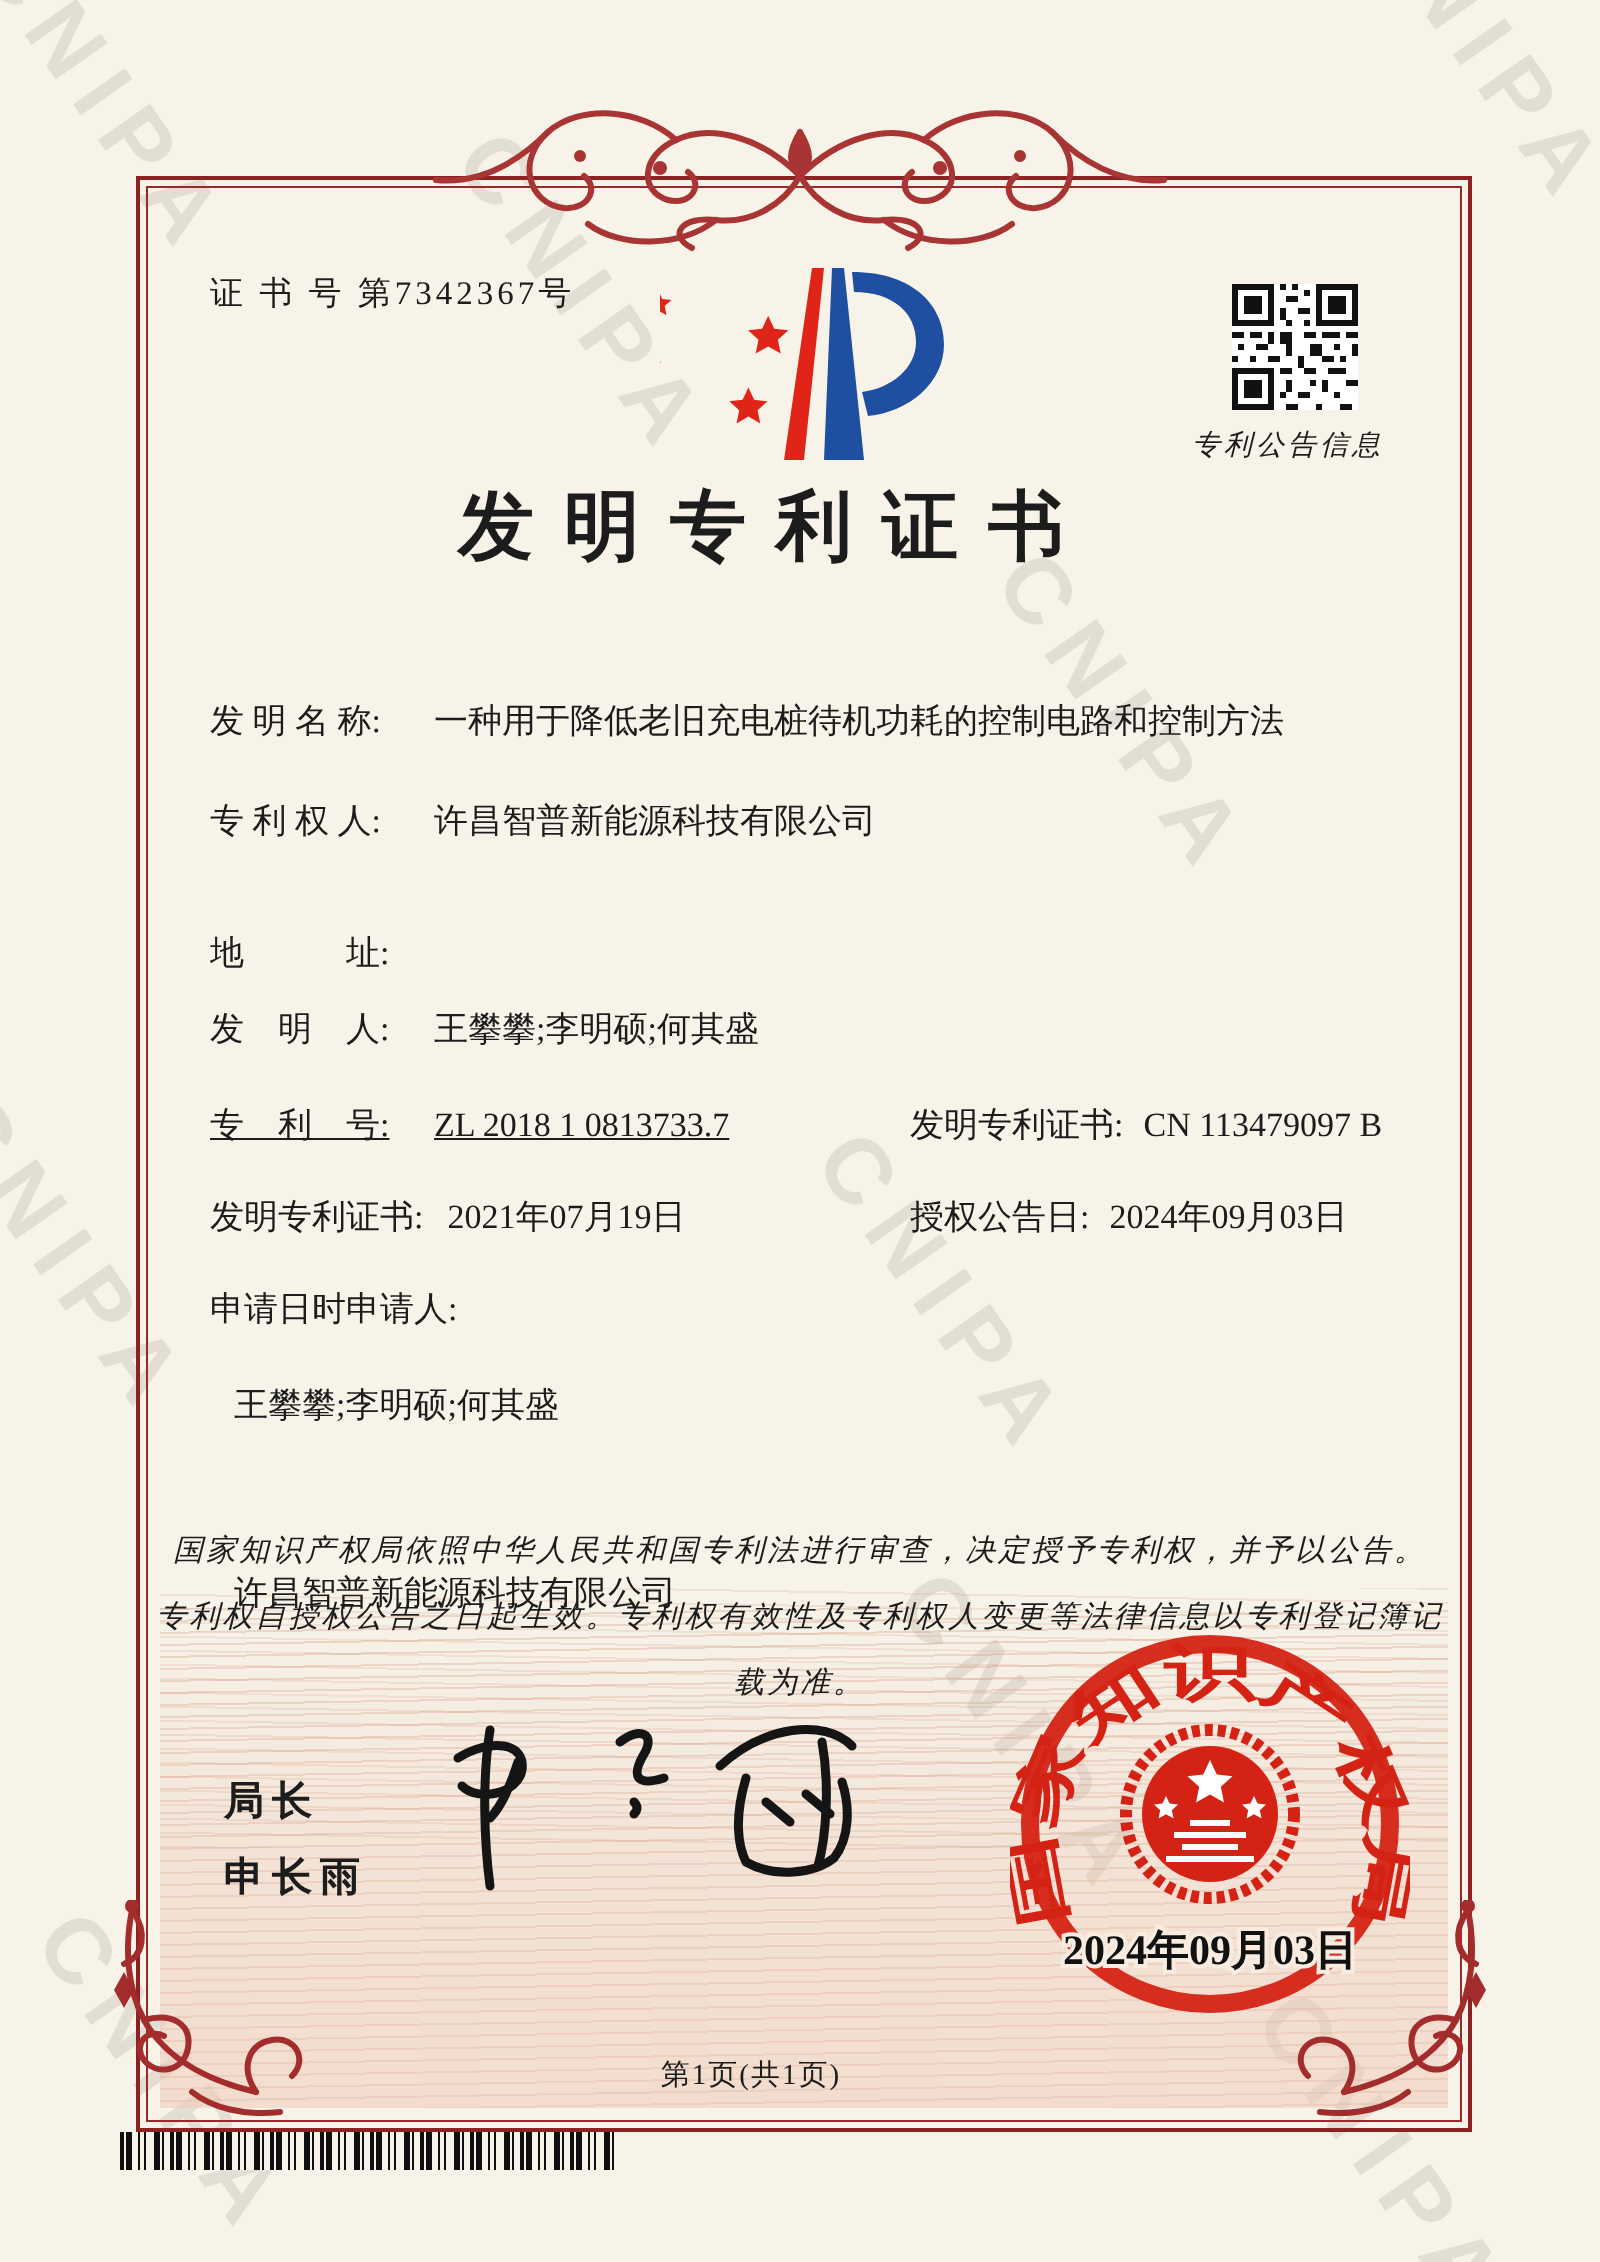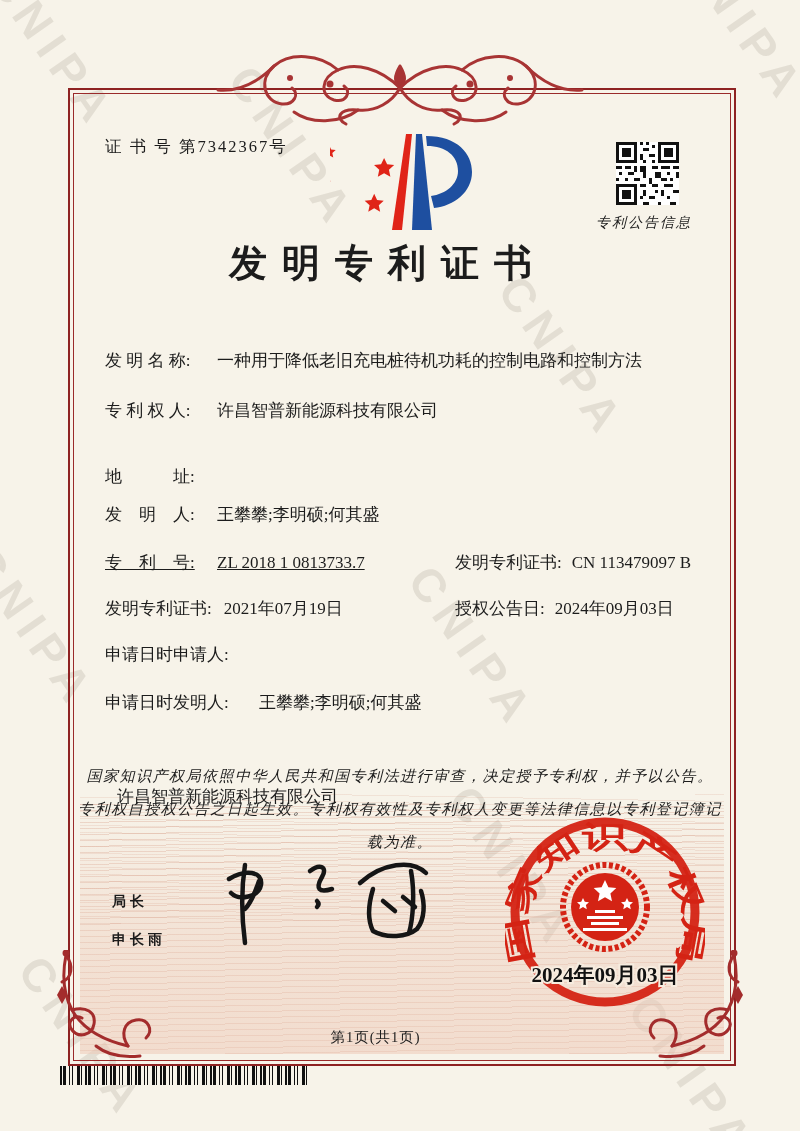--- a/index.html
+++ b/index.html
@@ -39,21 +39,21 @@
   .row .val{margin-left:12px;}
   .row-b .lbl{flex:0 0 142px;}
   .col2{position:absolute;left:350px;top:0;display:flex;}
   .col2 .lbl2{white-space:pre;}
   .col2 .val2{margin-left:10px;}
 
   .statement{position:absolute;left:75px;top:760px;width:650px;text-align:center;font-size:15px;
              font-style:italic;line-height:33px;letter-spacing:1.5px;z-index:4;}
 
   .director{position:absolute;left:112px;top:882px;font-family:"Liberation Sans",sans-serif;
-            font-weight:700;font-size:14px;line-height:38px;letter-spacing:4px;z-index:4;}
+            font-weight:700;font-size:20px;line-height:38px;letter-spacing:4px;z-index:4;}
   .signature{position:absolute;left:215px;top:845px;z-index:4;}
 
   .seal{position:absolute;left:505px;top:812px;z-index:5;}
 
   .page-no{position:absolute;left:0;top:1028px;width:751px;text-align:center;font-size:14.5px;letter-spacing:1px;z-index:4;}
 
   .barcode{position:absolute;left:60px;top:1066px;width:247px;height:19px;z-index:4;
     background:repeating-linear-gradient(90deg,
       #101010 0 2px,#f7f3e9 2px 3px,#101010 3px 6px,#f7f3e9 6px 9px,
       #101010 9px 10px,#f7f3e9 10px 12px,#101010 12px 13px,#f7f3e9 13px 17px,
@@ -241,21 +241,20 @@
       <span class="val2">2024年09月03日</span>
     </span>
   </div>
 
   <div class="row row-b" style="top:642px;flex-direction:column;">
     <span class="lbl">申请日时申请人:</span>
     <span class="val">许昌智普新能源科技有限公司</span>
   </div>
 
   <div class="row row-b" style="top:690px;">
-    <span class="lbl">申请日时发明人:</span>
     <span class="val">王攀攀;李明硕;何其盛</span>
   </div>
 
   <div class="statement">
     <span style="display:block">国家知识产权局依照中华人民共和国专利法进行审查，决定授予专利权，并予以公告。</span>
     <span style="display:block">专利权自授权公告之日起生效。专利权有效性及专利权人变更等法律信息以专利登记簿记载为准。</span>
   </div>
 
   <div class="director">
     <span style="display:block">局长</span>

